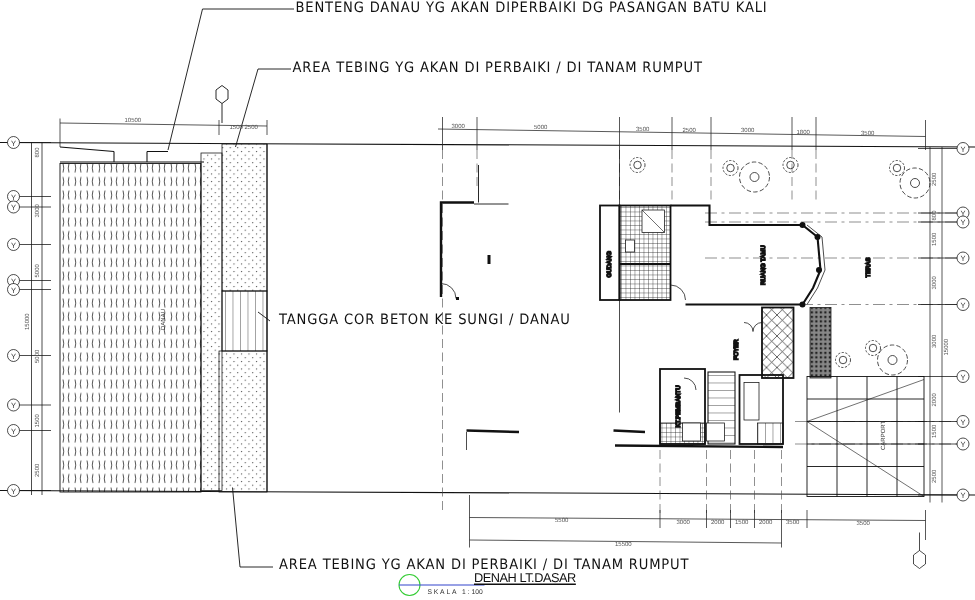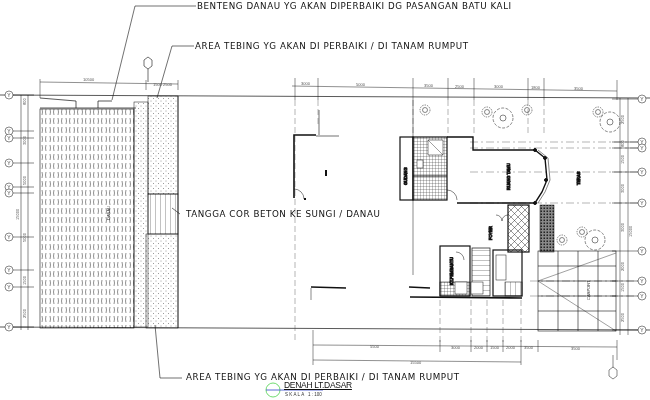--- a/index.html
+++ b/index.html
@@ -1,19 +1,19 @@
 <!DOCTYPE html>
 <html><head>
 <meta charset="utf-8">
 <style>
   html,body{margin:0;padding:0;background:#ffffff;}
   body{width:650px;height:400px;position:relative;overflow:hidden;font-family:"DejaVu Sans",sans-serif;}
   .cv{position:absolute;left:0;top:0;width:650px;height:400px;}
   .note{position:absolute;font-family:"DejaVu Sans",sans-serif;font-size:9.5px;letter-spacing:0.6px;color:#111;white-space:nowrap;transform:scaleX(0.92);transform-origin:left center;}
-  .title{position:absolute;font-family:"Liberation Sans",sans-serif;font-size:8.5px;color:#111;text-decoration:underline;letter-spacing:-0.3px;}
+  .title{position:absolute;font-family:"Liberation Sans",sans-serif;font-size:8.5px;color:#111;text-decoration:underline;letter-spacing:-0.3px;margin-left:32px;}
   .scale{position:absolute;font-family:"Liberation Sans",sans-serif;font-size:4.5px;color:#333;letter-spacing:1.2px;}
   .scaleval{position:absolute;font-family:"Liberation Sans",sans-serif;font-size:4.5px;color:#333;}
   .dim{font-family:"Liberation Sans",sans-serif;font-size:4px;fill:#555;}
   .lbl{font-family:"Liberation Sans",sans-serif;font-size:4px;fill:#333;}
   .gl{font-family:"Liberation Sans",sans-serif;font-size:5px;fill:#333;}
 </style>
 </head>
 <body>
 
 <svg class="cv" viewBox="0 0 650 400" xmlns="http://www.w3.org/2000/svg">

